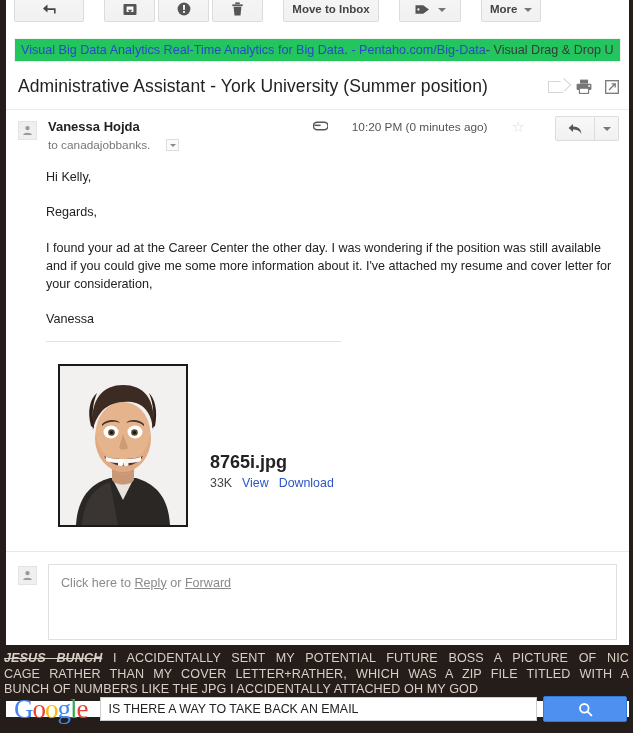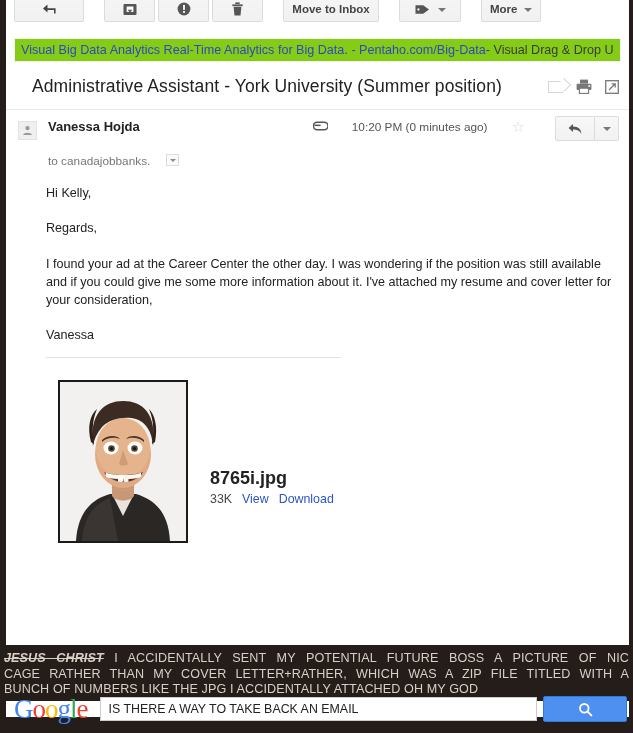--- a/index.html
+++ b/index.html
@@ -67,41 +67,41 @@
     border-right: 4px solid transparent;
     border-top: 4px solid #777;
     margin-left: 3px;
     margin-top: 2px;
   }
 
   
   .adbar {
     margin: 9px 8px 0 8px;
     height: 24px;
-    background: #84cc16;
+    background: #22c55e;
     border: 1px solid #f1f1f1;
     display: flex;
     align-items: center;
     padding-left: 6px;
     overflow: hidden;
     white-space: nowrap;
   }
   .ad-link {
     color: #2c49c6;
     font-size: 12.6px;
     text-decoration: none;
     cursor: pointer;
   }
   .ad-tail { color: #3a3a3a; font-size: 12.6px; }
 
   
   .subject-row {
     display: flex;
     align-items: center;
-    padding: 14px 10px 12px 26px;
+    padding: 14px 10px 12px 12px;
     border-bottom: 1px solid #ebebeb;
   }
   .subject {
     font-size: 17.5px;
     color: #222;
     font-weight: normal;
     letter-spacing: 0.1px;
     flex: 0 0 auto;
   }
   .subject-icons { margin-left: auto; display: flex; align-items: center; gap: 13px; }
@@ -134,22 +134,22 @@
     background: #efefef;
     border: 1px solid #e3e3e3;
     display: flex; align-items: center; justify-content: center;
     flex: 0 0 auto;
     margin-top: 2px;
   }
   .avatar svg { display: block; }
   .msg-head-mid { margin-left: 11px; }
   .sender { font-size: 13px; font-weight: bold; color: #222; }
   .recipient {
-    font-size: 11.8px; color: #777; margin-top: 20px;
-    display: flex; align-items: flex-start; gap: 16px;
+    font-size: 11.8px; color: #777; margin-top: 4px;
+    display: flex; align-items: center; gap: 16px;
   }
   .mini-drop {
     width: 13px; height: 12px;
     border: 1px solid #ddd;
     background: #fafafa;
     display: flex; align-items: center; justify-content: center;
     cursor: pointer;
   }
   .mini-drop i {
     width: 0; height: 0;
@@ -483,25 +483,34 @@
       <div class="attach-meta">
         <div class="attach-name">8765i.jpg</div>
         <div class="attach-sub">
           <span class="attach-size">33K</span>
           <a class="attach-link">View</a>
           <a class="attach-link">Download</a>
         </div>
       </div>
     </div>
 
+    <div class="reply-area">
+      <div class="avatar">
+        <svg width="11" height="11" viewBox="0 0 11 11">
+            <circle cx="5.5" cy="3.1" r="2.2" fill="#9a9a9a"></circle>
+            <path d="M1.2 10 C1.2 7 9.8 7 9.8 10 Z" fill="#9a9a9a"></path>
+          </svg>
+      </div>
+      <div class="reply-box"><span>Click here to </span><a>Reply</a><span> or </span><a>Forward</a></div>
+    </div>
 
   </div>
 
   <div id="caption">
-    <div class="cap-line just"><span class="cap-strike">JESUS CHRIST</span><span> I ACCIDENTALLY SENT MY POTENTIAL FUTURE BOSS A PICTURE OF NIC</span></div>
+    <div class="cap-line just"><span class="cap-strike">JESUS BUNCH</span><span> I ACCIDENTALLY SENT MY POTENTIAL FUTURE BOSS A PICTURE OF NIC</span></div>
     <div class="cap-line just">CAGE RATHER THAN MY COVER LETTER+RATHER, WHICH WAS A ZIP FILE TITLED WITH A</div>
     <div class="cap-line">BUNCH OF NUMBERS LIKE THE JPG I ACCIDENTALLY ATTACHED OH MY GOD</div>
   </div>
 
   <div id="gbar">
     <div class="glogo"><span class="b">G</span><span class="r">o</span><span class="y">o</span><span class="b">g</span><span class="g">l</span><span class="r">e</span></div>
     <div class="gsearch">
         <span>IS THERE A WAY TO TAKE BACK AN EMAIL</span>
       </div>
     <div class="gbtn">

